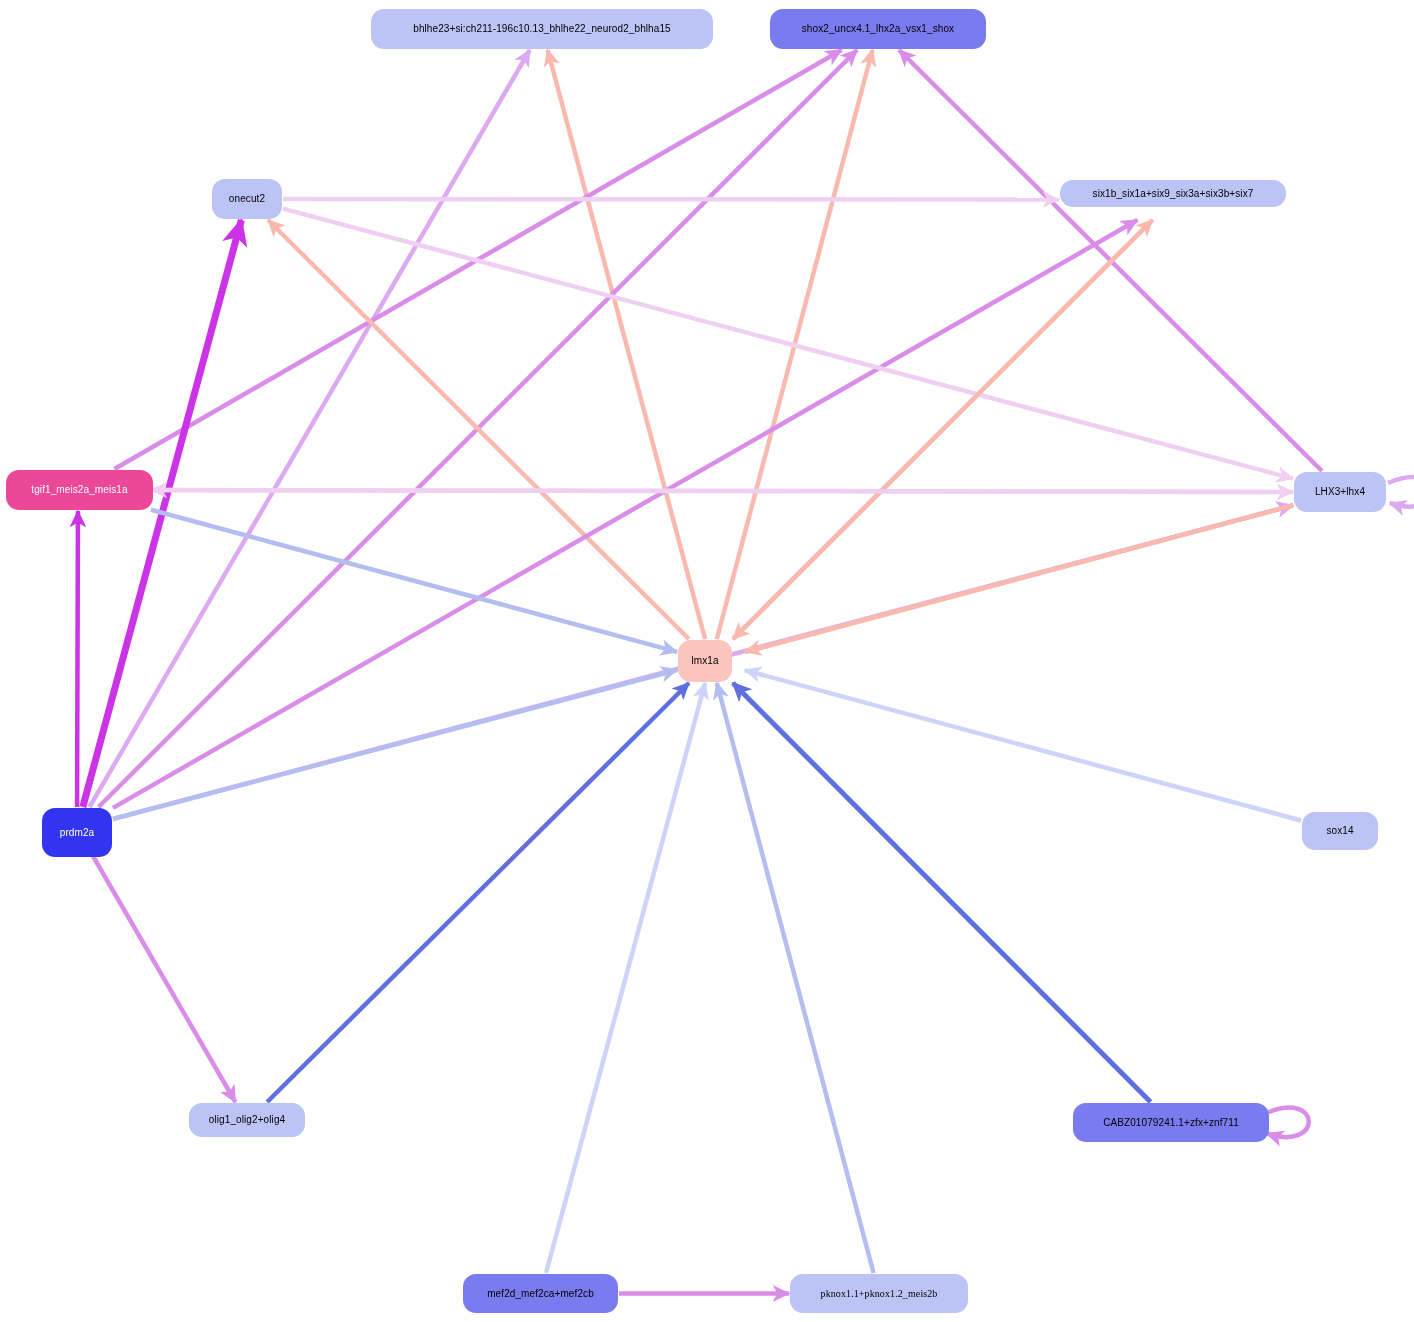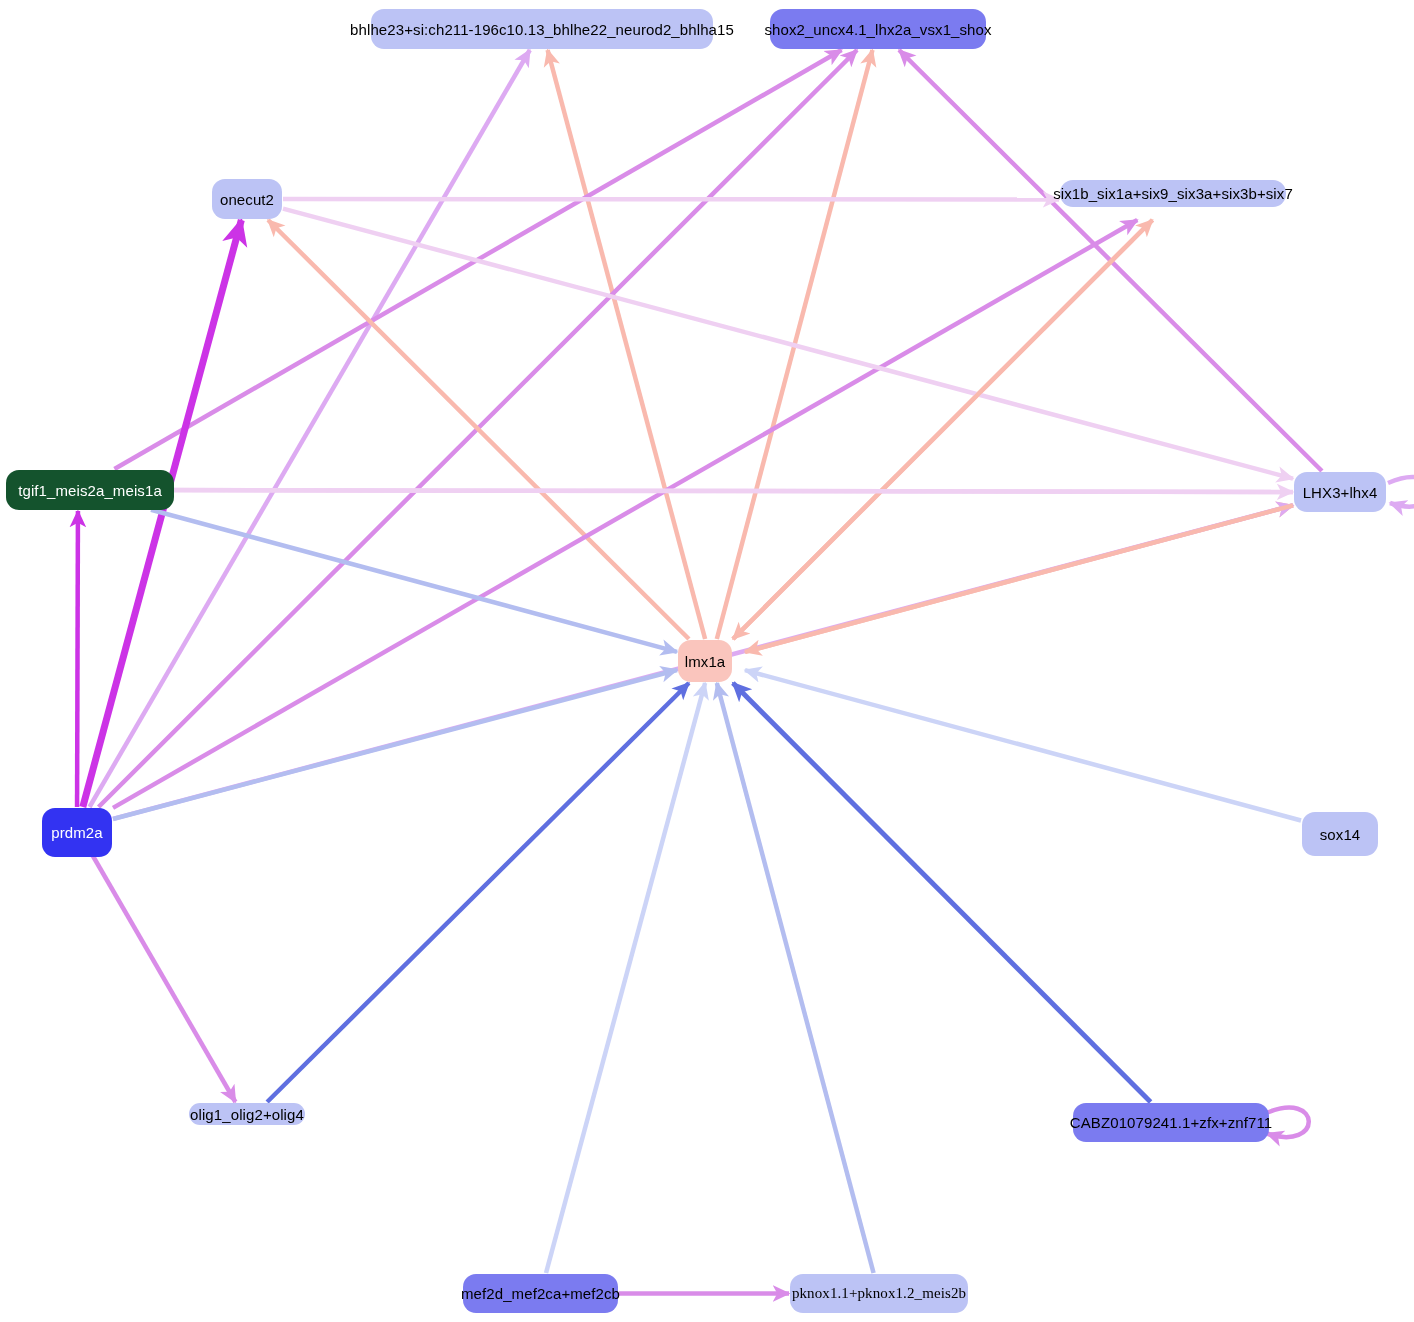--- a/index.html
+++ b/index.html
@@ -22,21 +22,21 @@
     height: 1322px;
     pointer-events: none;
   }
   .node {
     position: absolute;
     box-sizing: border-box;
     display: flex;
     align-items: center;
     justify-content: center;
     border-radius: 13px;
-    font-size: 15px;
+    font-size: 10px;
     line-height: 1;
     white-space: nowrap;
     letter-spacing: 0.1px;
     padding: 0 11px;
     z-index: 5;
   }
 </style>
 </head>
 <body>
 
@@ -105,36 +105,36 @@
       </div>
       <div class="node" style="left: 770px; top: 9px; width: 216px; height: 40px; background: rgb(123, 123, 240); color: rgb(0, 0, 0);">
         <span>shox2_uncx4.1_lhx2a_vsx1_shox</span>
       </div>
       <div class="node" style="left: 212px; top: 179px; width: 70px; height: 40px; background: rgb(188, 195, 245); color: rgb(0, 0, 0);">
         <span>onecut2</span>
       </div>
       <div class="node" style="left: 1060px; top: 180px; width: 226px; height: 27px; background: rgb(188, 195, 245); color: rgb(0, 0, 0);">
         <span>six1b_six1a+six9_six3a+six3b+six7</span>
       </div>
-      <div class="node" style="left: 6px; top: 470px; width: 168px; height: 40px; background: #14532d; color: rgb(255, 255, 255);">
+      <div class="node" style="left: 6px; top: 470px; width: 147px; height: 40px; background: #ec4899; color: rgb(255, 255, 255);">
         <span>tgif1_meis2a_meis1a</span>
       </div>
       <div class="node" style="left: 1294px; top: 472px; width: 92px; height: 40px; background: rgb(188, 195, 245); color: rgb(0, 0, 0);">
         <span>LHX3+lhx4</span>
       </div>
       <div class="node" style="left: 678px; top: 640px; width: 54px; height: 42px; background: rgb(250, 197, 189); color: rgb(0, 0, 0);">
         <span>lmx1a</span>
       </div>
       <div class="node" style="left: 42px; top: 808px; width: 70px; height: 49px; background: rgb(51, 51, 242); color: rgb(255, 255, 255);">
         <span>prdm2a</span>
       </div>
-      <div class="node" style="left: 1302px; top: 812px; width: 76px; height: 44px; background: rgb(188, 195, 245); color: rgb(0, 0, 0);">
+      <div class="node" style="left: 1302px; top: 812px; width: 76px; height: 38px; background: rgb(188, 195, 245); color: rgb(0, 0, 0);">
         <span>sox14</span>
       </div>
-      <div class="node" style="left: 189px; top: 1103px; width: 116px; height: 22px; background: rgb(188, 195, 245); color: rgb(0, 0, 0);">
+      <div class="node" style="left: 189px; top: 1103px; width: 116px; height: 34px; background: rgb(188, 195, 245); color: rgb(0, 0, 0);">
         <span>olig1_olig2+olig4</span>
       </div>
       <div class="node" style="left: 1073px; top: 1103px; width: 196px; height: 39px; background: rgb(123, 123, 240); color: rgb(0, 0, 0);">
         <span>CABZ01079241.1+zfx+znf711</span>
       </div>
       <div class="node" style="left: 463px; top: 1274px; width: 155px; height: 39px; background: rgb(123, 123, 240); color: rgb(0, 0, 0);">
         <span>mef2d_mef2ca+mef2cb</span>
       </div>
       <div class="node" style="left: 790px; top: 1274px; width: 178px; height: 39px; background: rgb(188, 195, 245); color: rgb(0, 0, 0); font-family: Liberation Serif, serif;">
         <span>pknox1.1+pknox1.2_meis2b</span>

